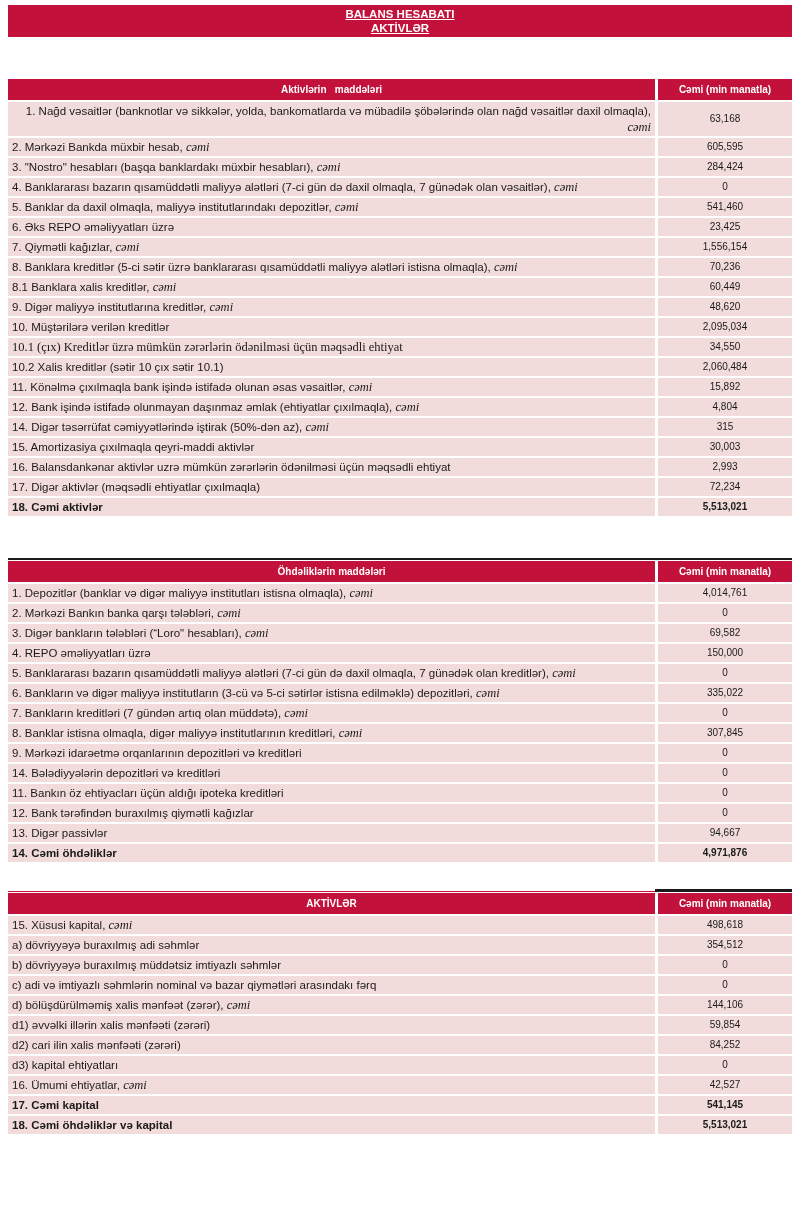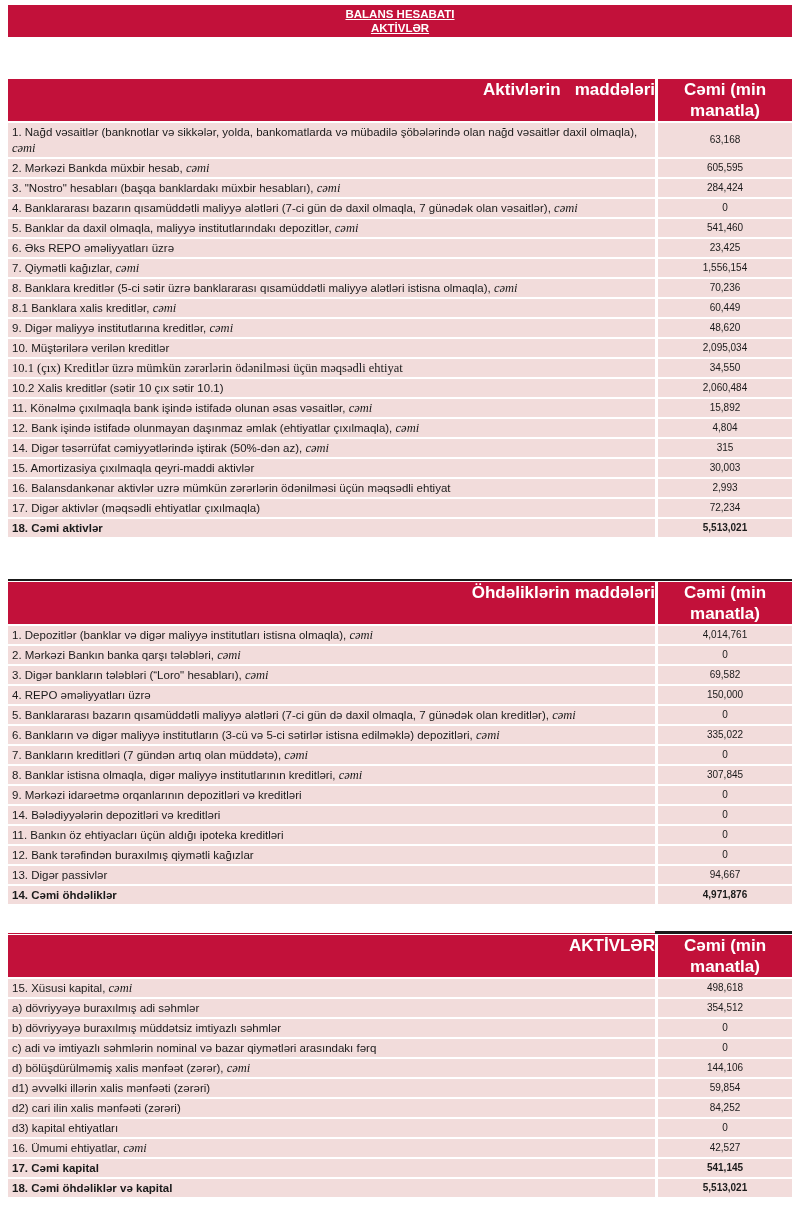--- a/index.html
+++ b/index.html
@@ -39,46 +39,46 @@
   }
   .tb-redblack .tl-left { flex: 1; height: 4px; border-bottom: 1px solid var(--red, #C2113A); }
   .tb-redblack .tl-right { width: 137px; height: 4px; border-bottom: 3px solid #1a1a1a; }
 
   .tbl-head { display: flex; gap: 3px; margin-bottom: 2px; }
   .th-label {
     flex: 1;
     background: var(--red, #C2113A);
     color: #fff;
     font-weight: bold;
-    font-size: 17px;
+    font-size: 10px;
     line-height: 21px;
-    text-align: right;
+    text-align: center;
     white-space: pre;
   }
   .th-value {
     width: 134px;
     background: var(--red, #C2113A);
     color: #fff;
     font-weight: bold;
-    font-size: 17px;
+    font-size: 10px;
     line-height: 21px;
     text-align: center;
   }
 
   .row { display: flex; gap: 3px; margin-bottom: 2px; min-height: 18px; }
   .cell { background: var(--pink, #F2DCDB); }
   .lbl {
     flex: 1;
     padding: 1px 4px;
     display: flex;
     align-items: center;
     font-size: 11.5px;
     line-height: 16px;
   }
-  .lbl-inner { display: inline; }
+  .lbl-inner { display: inline; text-align: right; }
   .val {
     width: 134px;
     padding: 1px 4px;
     display: flex;
     align-items: center;
     justify-content: center;
     font-size: 10px;
     line-height: 16px;
     text-align: center;
   }

